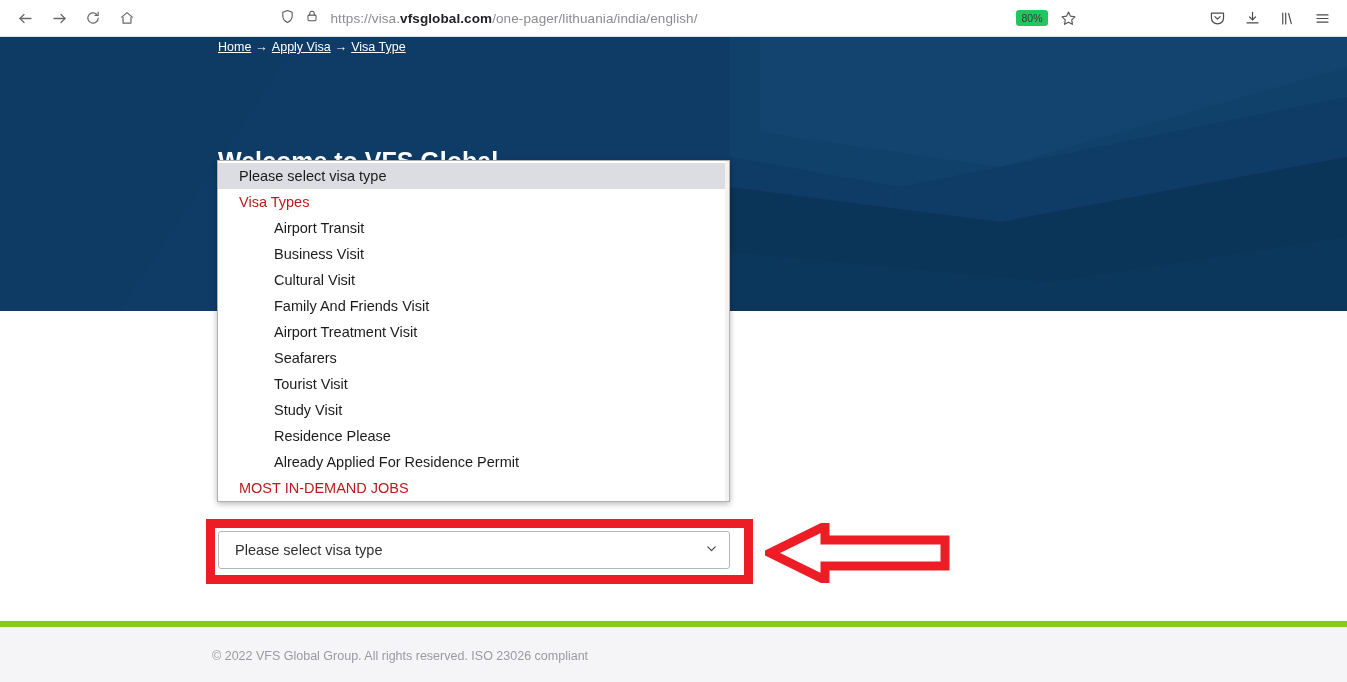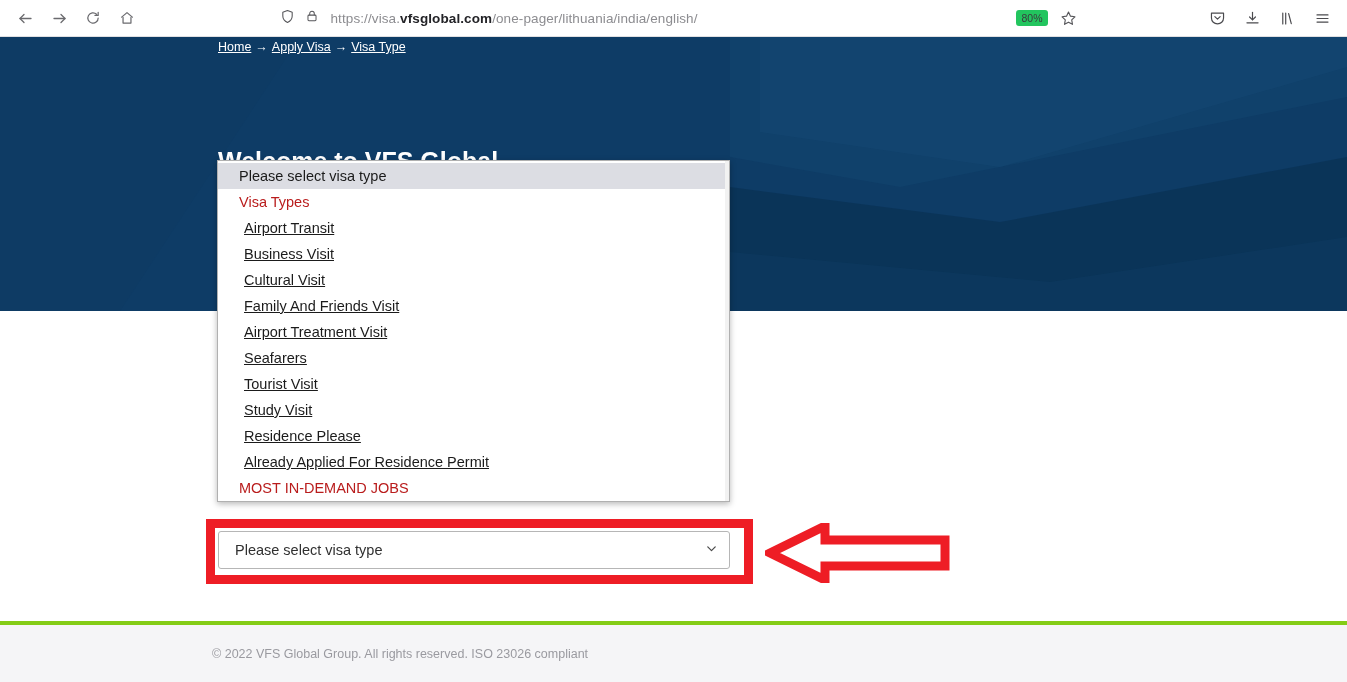--- a/index.html
+++ b/index.html
@@ -245,38 +245,37 @@
   }
   .dd-option.placeholder {
     background: #dcdde3;
     color: #1b1b1b;
   }
   .dd-option.group {
     padding-left: 21px;
     color: #b91c1c;
   }
   .dd-option.child {
-    padding-left: 26px;
-    text-decoration: underline;
+    padding-left: 56px;
   }
   .dd-scroll-edge {
     position: absolute;
     right: 0; top: 0;
     width: 4px; height: 100%;
     background: #f2f2f2;
   }
 
   
   .footer {
     position: absolute;
     bottom: 0; left: 0;
     width: 1347px;
     height: 61px;
     background: #f5f5f7;
-    border-top: 4px solid #84cc16;
+    border-top: 6px solid #84cc16;
   }
   .footer-text {
     position: absolute;
     top: 22px;
     left: 212px;
     font-size: 12.5px;
     color: #9a9aa0;
     white-space: nowrap;
   }
 </style>

